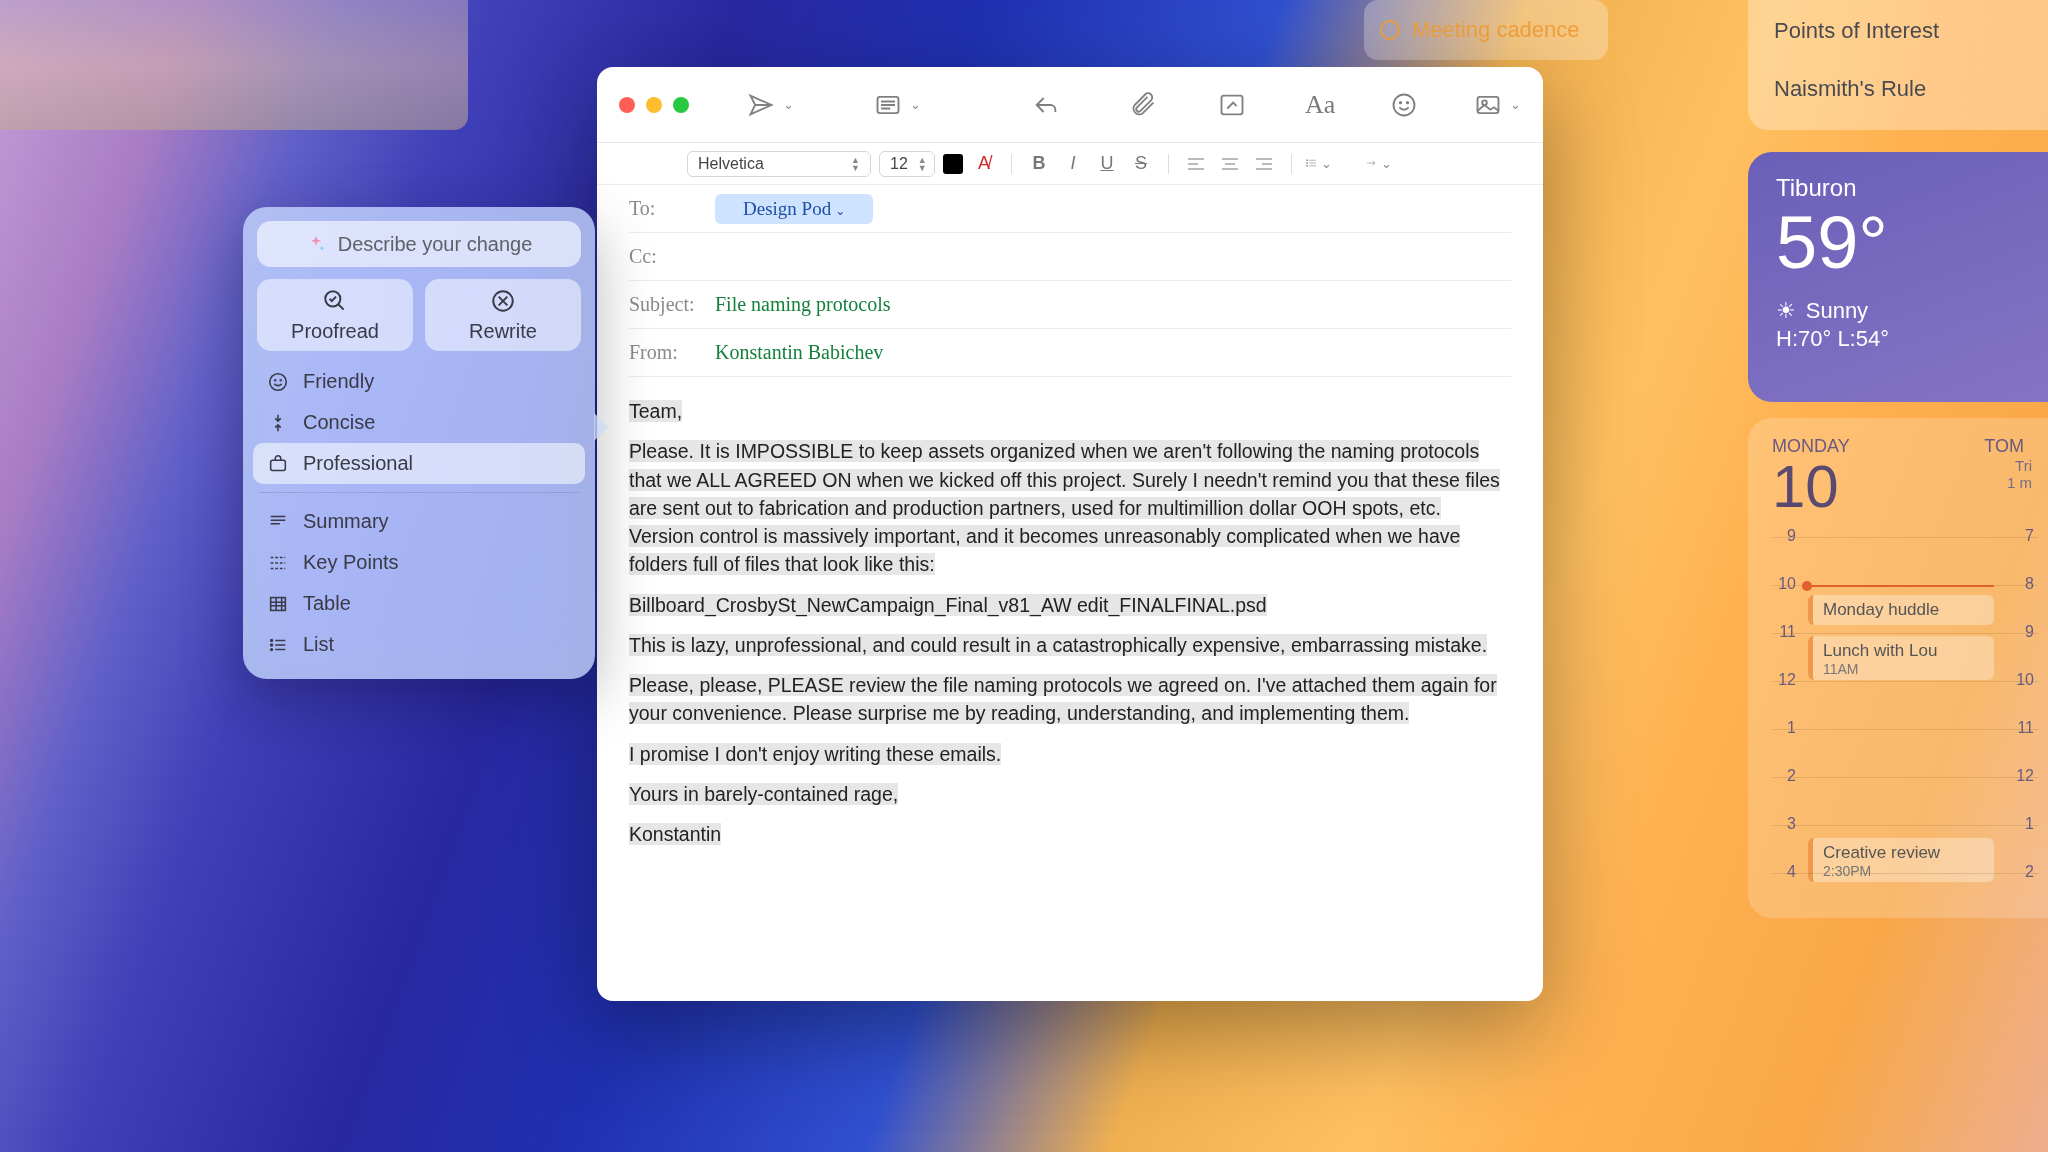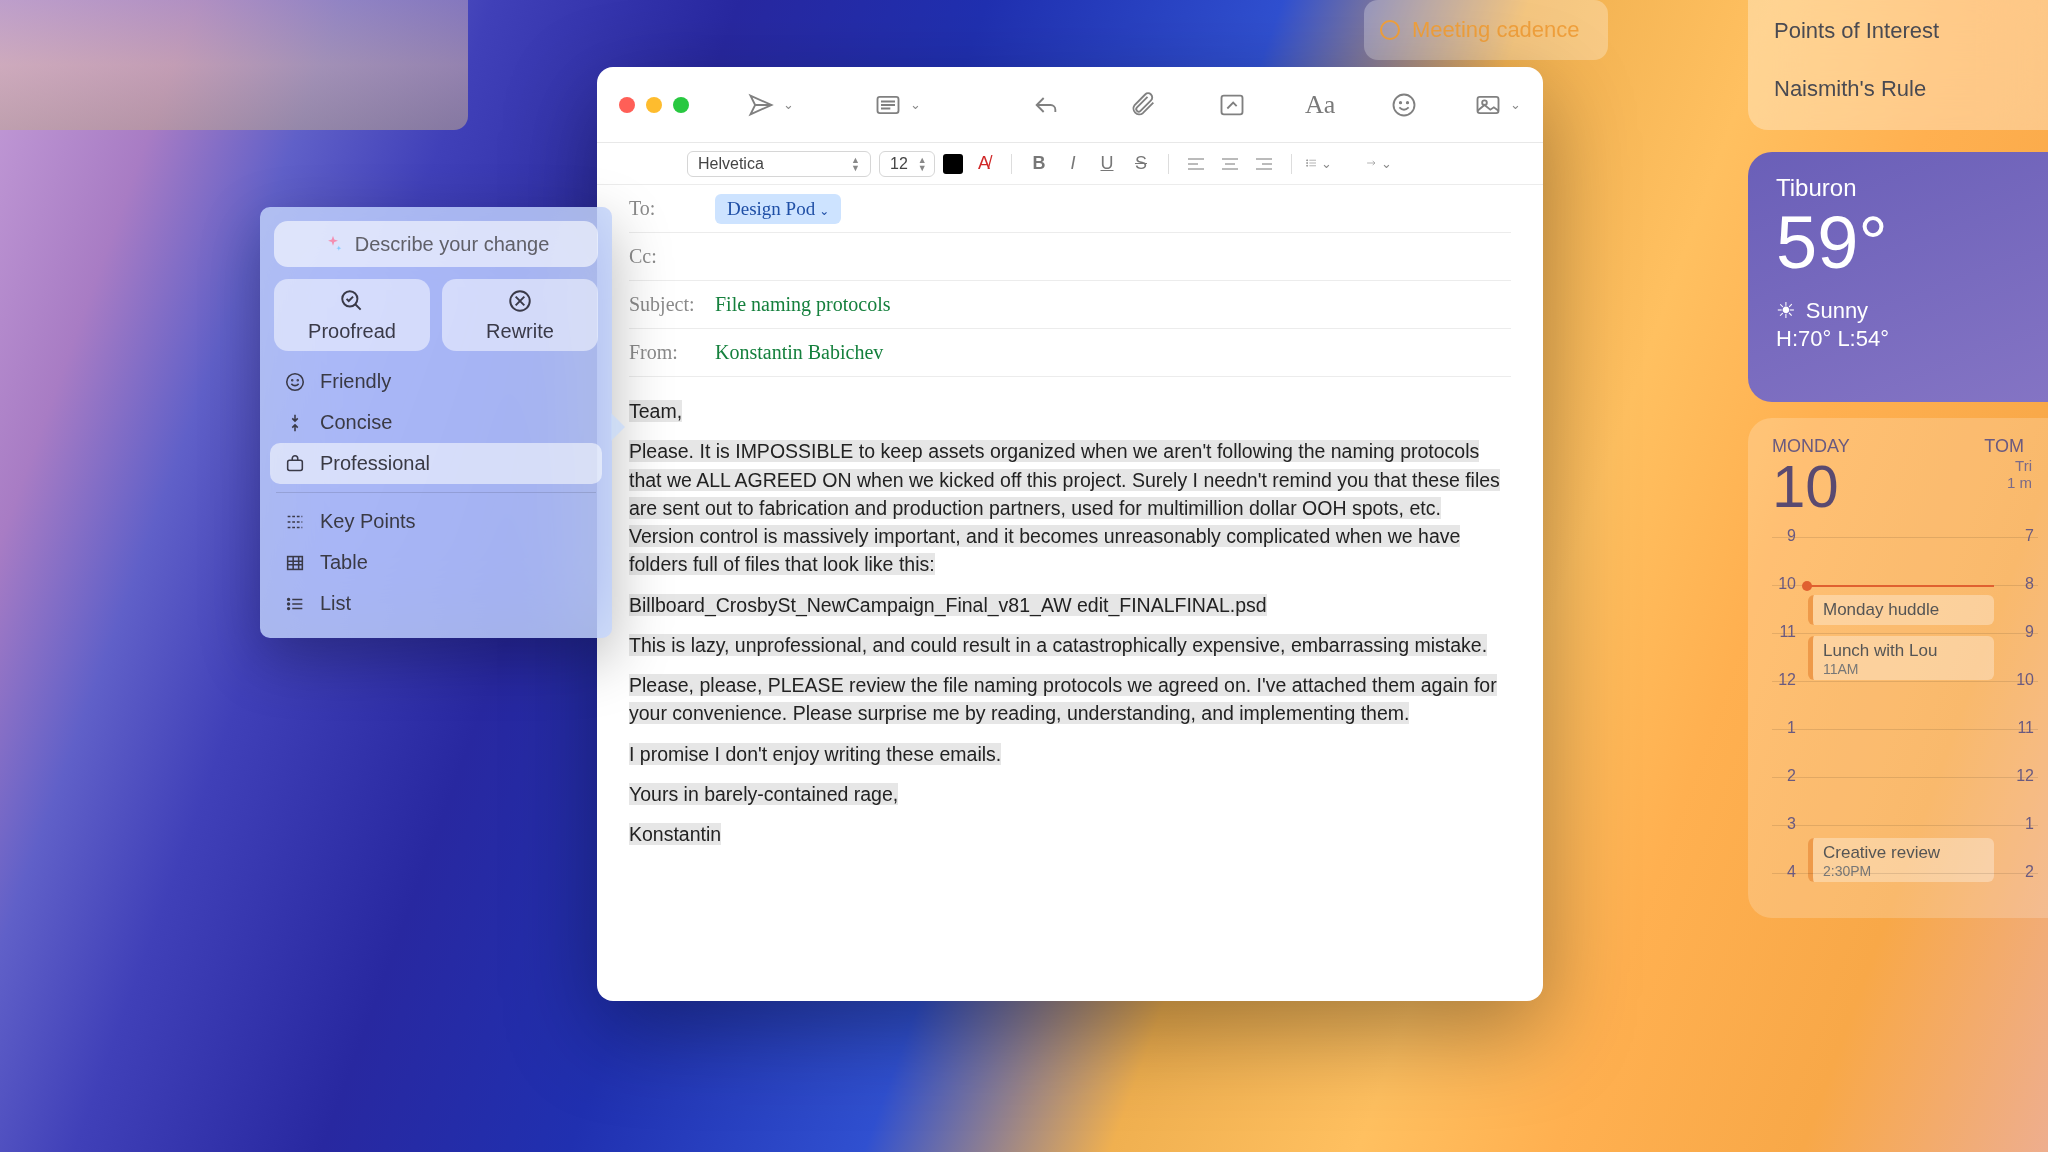--- a/index.html
+++ b/index.html
@@ -105,35 +105,35 @@
 .swatch { width:20px; height:20px; background:#000; border-radius:3px;}
 .fmt-ico { width:26px; display:flex; justify-content:center; color:#777; font-size:18px;}
 .fmt-ico.b{font-weight:700;} .fmt-ico.i{font-style:italic;} .fmt-ico.u{text-decoration:underline;} .fmt-ico.s{text-decoration:line-through;}
 .divider { width:1px; height:20px; background:#ddd; margin:0 6px;}
 
 
 .fields { padding: 0 32px; }
 .field-row { display:flex; align-items:center; height:48px; border-bottom:1px solid #ececec; gap:14px;font-family:Liberation Serif, serif;}
 .field-label { color:#8a8a8a; font-size:20px; min-width:72px;}
 .field-val { font-size:20px; color:#15803d;}
-.recipient-pill { background:#cde3ff; color:#1f4fa6; padding:4px 12px; border-radius:6px; font-size:19px;}
+.recipient-pill { background:#cde3ff; color:#1f4fa6; padding:4px 28px; border-radius:6px; font-size:19px;}
 .recipient-pill .pchev{ font-size:12px; margin-left:4px;}
 
 
 .body-area { padding: 20px 32px; font-size:19.5px; color:#222; line-height:1.45;}
 .body-area .sel { background:#e6e6e6; }
 .body-area p { margin-bottom: 0; }
 
 
 .popover {
-  position: absolute; left: 260px; top: 207px;
+  position: absolute; left: 243px; top: 207px;
   width: 352px;
   background: rgba(200,218,248,0.78);
   backdrop-filter: blur(40px) saturate(150%);
-  border-radius: 10px;
+  border-radius: 24px;
   box-shadow: 0 20px 60px rgba(0,0,0,0.28);
   padding: 14px;
   color: #3a3a44;
 }
 .popover::after {
   content:""; position:absolute; right:-13px; top:206px;
   border-left: 14px solid rgba(200,218,248,0.78);
   border-top: 14px solid transparent; border-bottom:14px solid transparent;
 }
 .prompt-pill {
@@ -447,20 +447,26 @@
     <div class="menu-item selected">
       <svg viewBox="0 0 24 24">
           <rect x="4" y="8" width="16" height="11" rx="2"></rect>
           <path d="M9 8V6a3 3 0 0 1 6 0v2"></path>
         </svg>
       <span>Professional</span>
     </div>
     <div class="menu-sep"></div>
     <div class="menu-item">
       <svg viewBox="0 0 24 24">
+          <path d="M4 6h16M4 10h16M4 14h10"></path>
+        </svg>
+      <span>Summary</span>
+    </div>
+    <div class="menu-item">
+      <svg viewBox="0 0 24 24">
           <path d="M4 6h16M4 12h16M4 18h16" stroke-dasharray="3 2"></path>
         </svg>
       <span>Key Points</span>
     </div>
     <div class="menu-item">
       <svg viewBox="0 0 24 24">
           <rect x="4" y="5" width="16" height="14"></rect>
           <path d="M4 10h16M4 14h16M10 5v14M16 5v14"></path>
         </svg>
       <span>Table</span>

